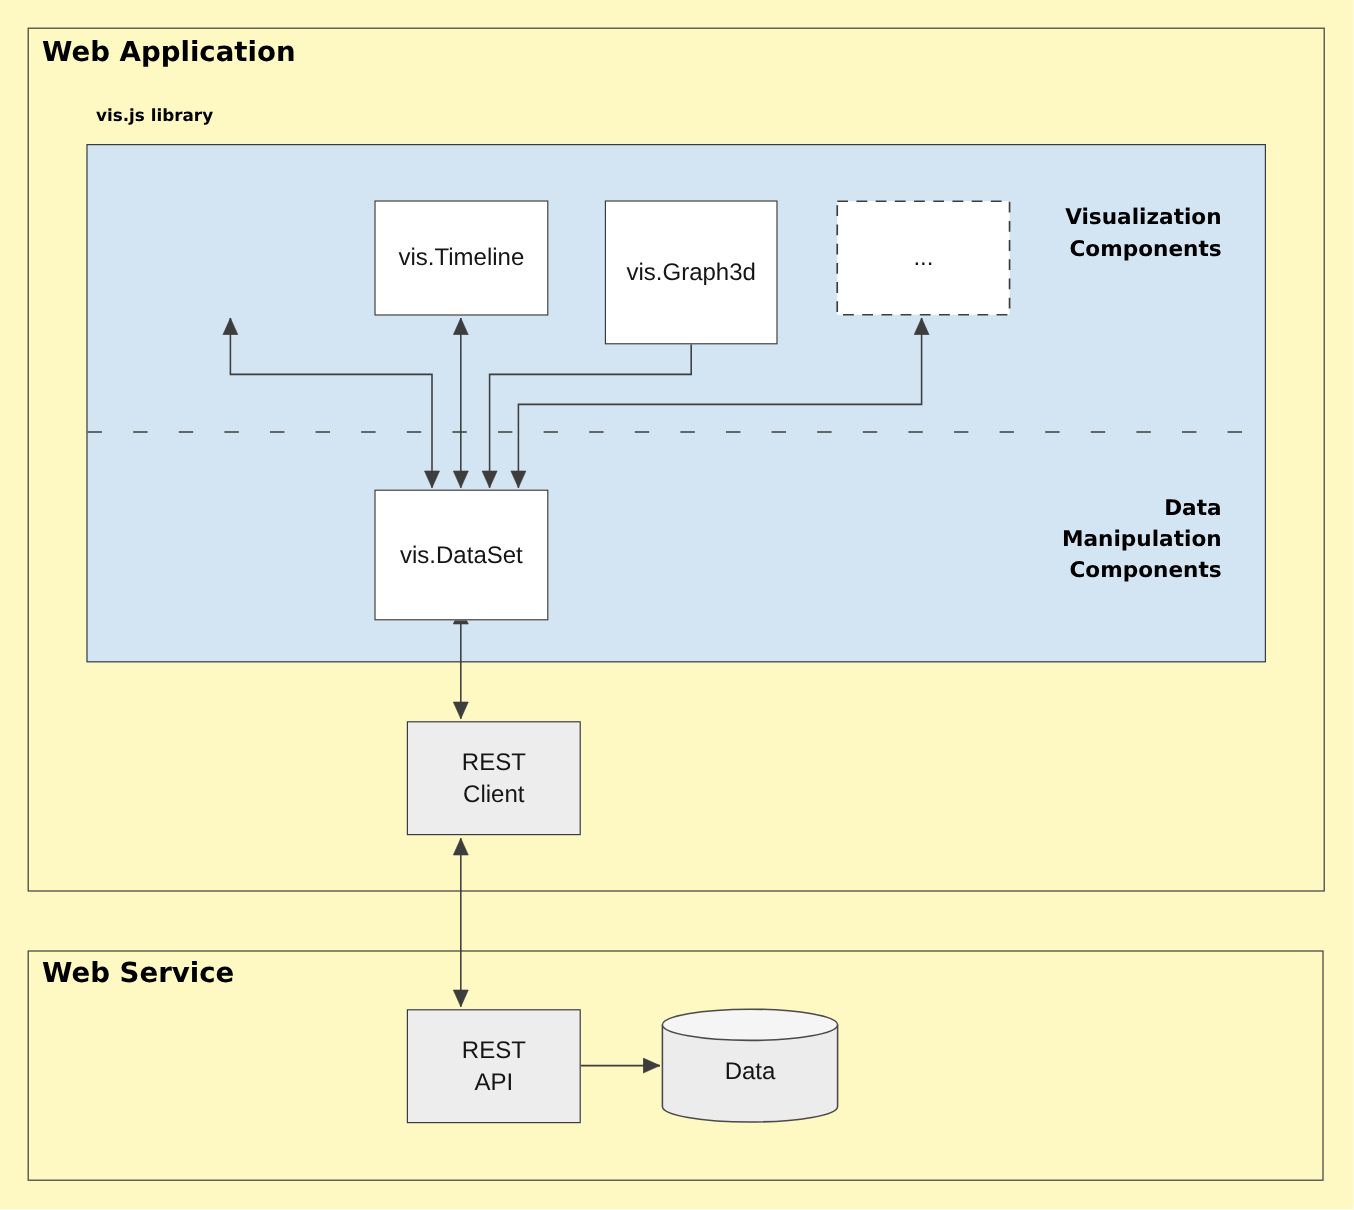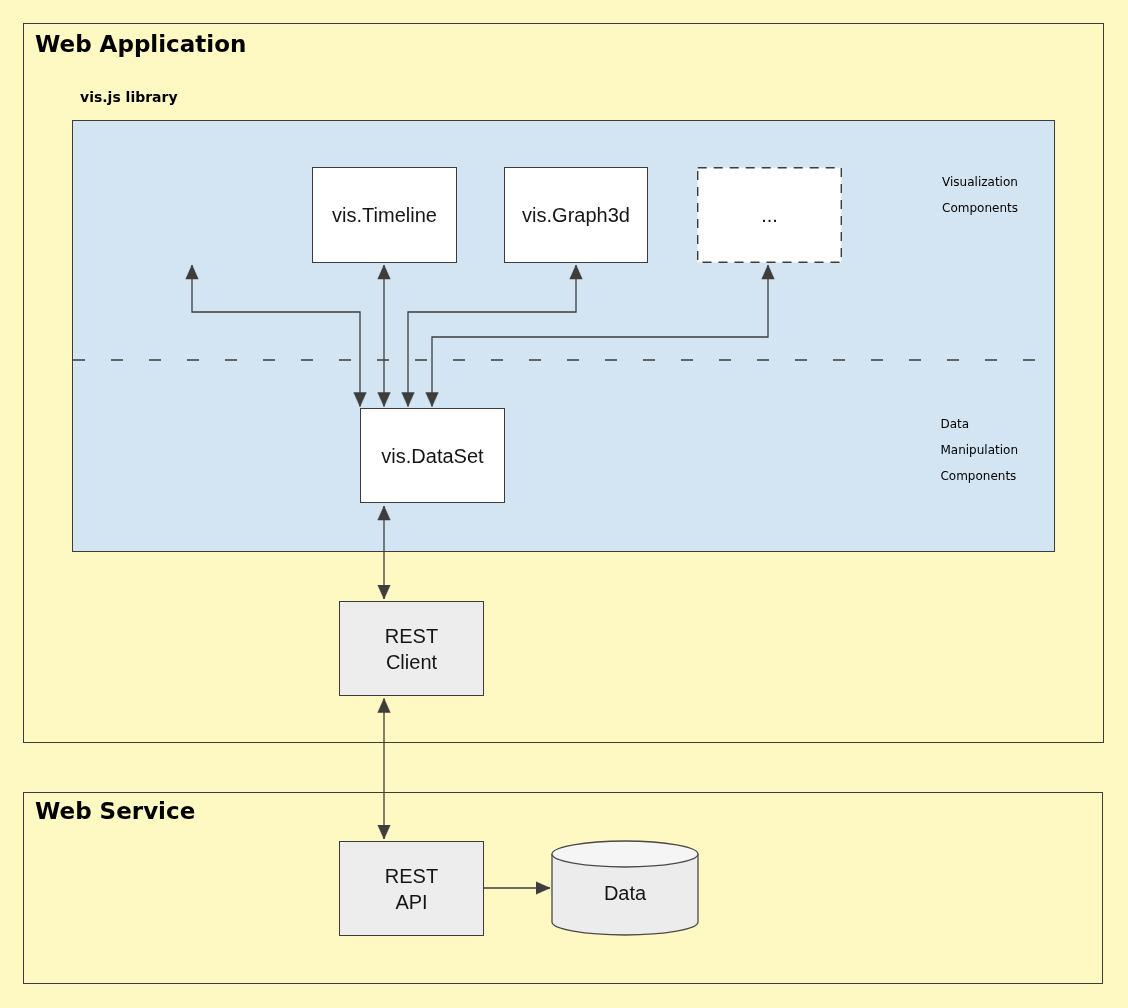--- a/index.html
+++ b/index.html
@@ -27,30 +27,30 @@
   .overlay{position:absolute;left:0;top:0;width:1128px;height:1008px;pointer-events:none;}
 
   
   .node{border:1.4px solid #3c3c3c;background:#ffffff;display:flex;align-items:center;justify-content:center;
         font-size:20px;line-height:26px;text-align:center;white-space:pre-line;color:#151515;}
   .gray{background:#ededed;margin-left:27px;}
   .no-border{border:none;background:transparent;}
 
   .box-graph   {left:120px;top:167px;width:144px;height:96px;}
   .box-timeline{left:312px;top:167px;width:145px;height:96px;}
-  .box-graph3d {left:504px;top:167px;width:144px;height:96px;}
+  .box-graph3d {left:504px;top:167px;width:144px;height:120px;}
   .box-dots    {left:697px;top:167px;width:145px;height:96px;}
-  .box-dataset {left:312px;top:408px;width:145px;height:95px;margin-left:48px;}
+  .box-dataset {left:312px;top:408px;width:145px;height:109px;}
   .box-restclient{left:312px;top:601px;width:145px;height:95px;}
   .box-restapi {left:312px;top:841px;width:145px;height:95px;}
   .data-label  {left:552px;top:882px;width:146px;font-size:20px;text-align:center;color:#151515;}
 
   
-  .side-label{font-family:"DejaVu Sans",sans-serif;font-weight:normal;font-size:12px;line-height:26px;
-              color:#000;text-align:left;white-space:pre-line;}
+  .side-label{font-family:"DejaVu Sans",sans-serif;font-weight:bold;font-size:18px;line-height:26px;
+              color:#000;text-align:right;white-space:pre-line;}
   .viz-label{right:110px;top:169px;}
   .dmc-label{right:110px;top:411px;}
 </style>
 </head>
 <body>
 
 <div class="stage">
 
   <div class="abs frame web-app-frame"></div>
   <div class="abs big-title wa-title">Web Application</div>

